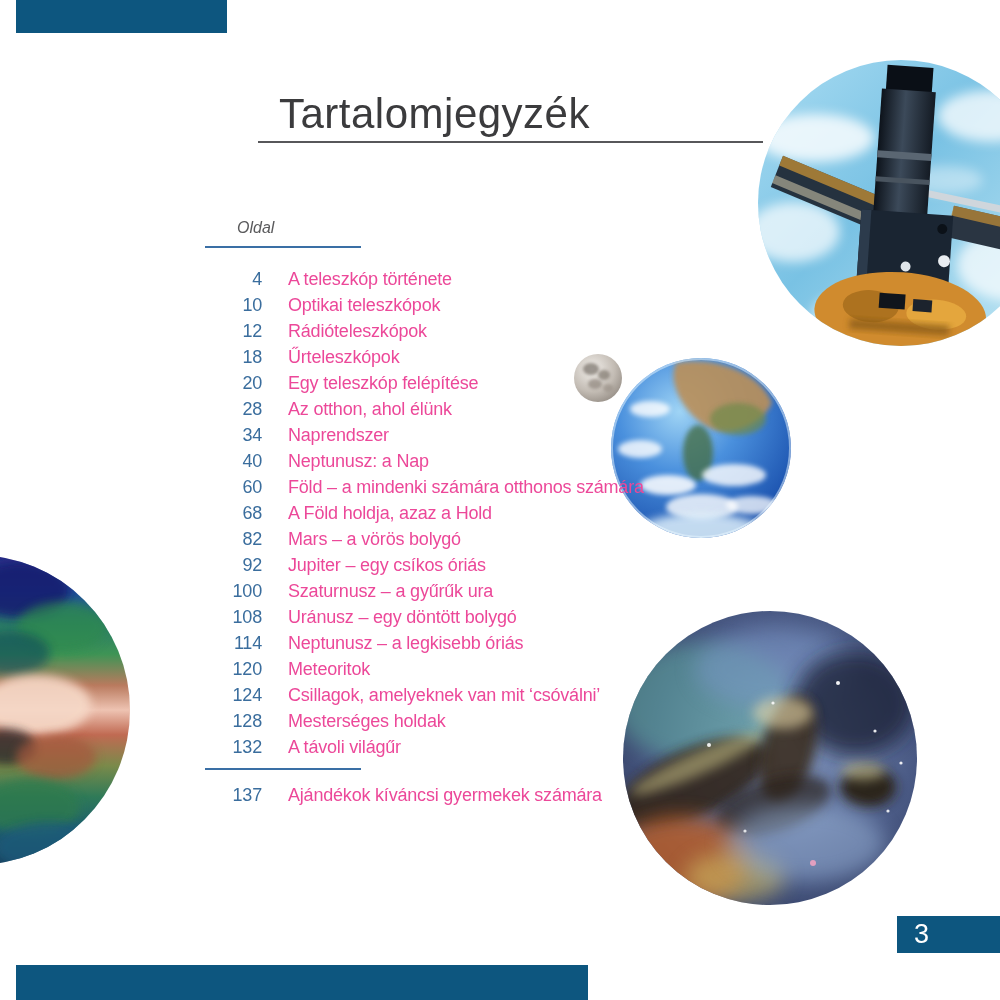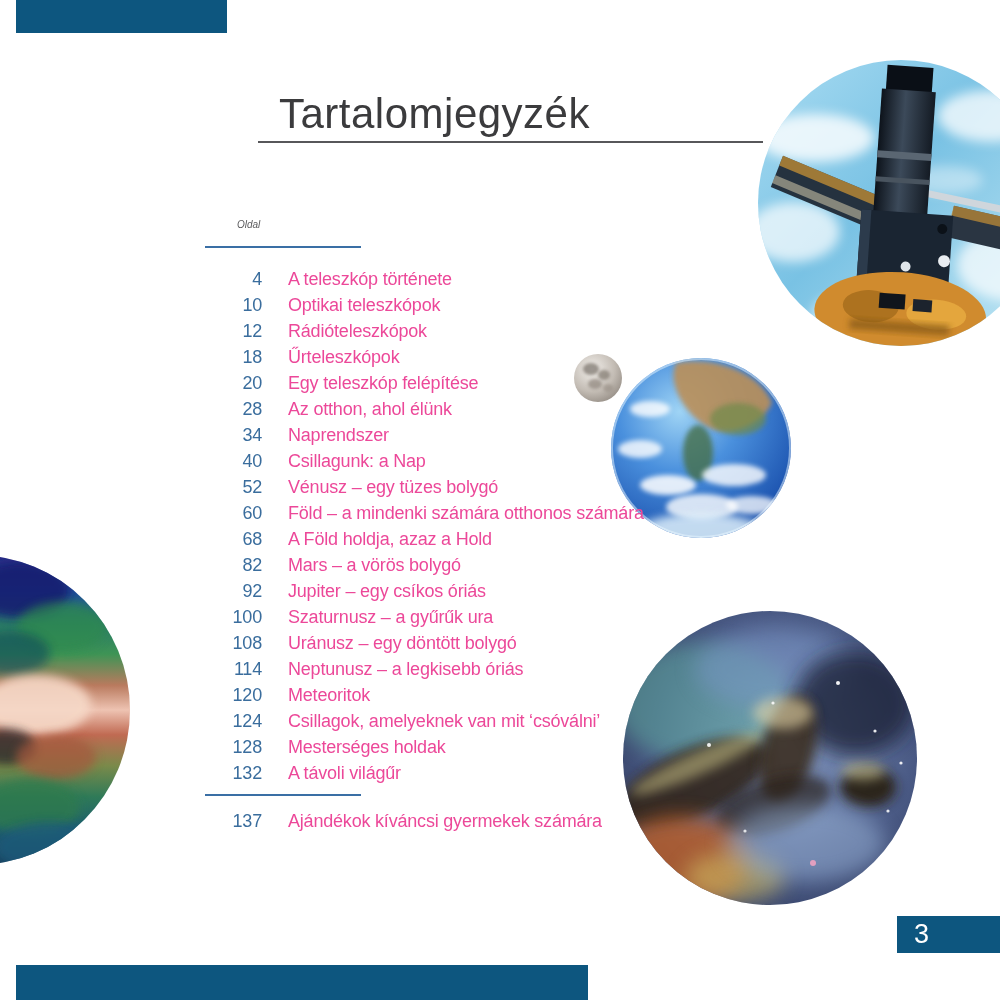--- a/index.html
+++ b/index.html
@@ -8,21 +8,21 @@
     overflow:hidden;font-family:"Liberation Sans",sans-serif;text-decoration:underline;
   }
   .bar{position:absolute;background:#0d567f;}
   .top-bar{left:16px;top:0;width:211px;height:33px;}
   .bottom-bar{left:16px;top:965px;width:572px;height:35px;}
   .page-title{
     position:absolute;left:279px;top:90px;margin:0;
     font-size:42px;font-weight:300;letter-spacing:.5px;color:#3b3b3d;line-height:1.15;
   }
   .title-rule{position:absolute;left:258px;top:141px;width:505px;height:2px;background:#57575a;}
-  .col-label{position:absolute;left:237px;top:219px;font-size:10px;font-style:italic;color:#5a5a5c;}
+  .col-label{position:absolute;left:237px;top:219px;font-size:16px;font-style:italic;color:#5a5a5c;}
   .col-rule{position:absolute;left:205px;top:246px;width:156px;height:2px;background:#3a6fa5;}
   .toc{position:absolute;left:205px;top:266px;width:470px;}
   .toc-row{display:flex;align-items:baseline;line-height:26px;font-size:18px;letter-spacing:-.2px;}
   .toc-row .num{width:57px;text-align:right;color:#3a6d9d;flex:0 0 57px;}
   .toc-row .lbl{margin-left:26px;color:#ec4899;white-space:nowrap;}
   .toc-sep{width:156px;height:2px;background:#3a6fa5;margin:8px 0 12px 0;}
   .photo{position:absolute;display:block;}
   .page-badge{position:absolute;left:897px;top:916px;width:103px;height:37px;background:#0d567f;}
   .page-badge span{display:block;margin-left:17px;line-height:36px;font-size:27px;font-weight:300;color:#ffffff;}
 </style>
@@ -185,28 +185,24 @@
         <span class="lbl">Az otthon, ahol élünk</span>
       </div>
 
       <div class="toc-row">
         <span class="num">34</span>
         <span class="lbl">Naprendszer</span>
       </div>
 
       <div class="toc-row">
         <span class="num">40</span>
-        <span class="lbl">Csillagunk: a Nap</span>
-      </div>
-
-
-      <div class="toc-row">
-        <span class="num">52</span>
-        <span class="lbl">Vénusz – egy tüzes bolygó</span>
-      </div>
+        <span class="lbl">Neptunusz: a Nap</span>
+      </div>
+
+
 
       <div class="toc-row">
         <span class="num">60</span>
         <span class="lbl">Föld – a mindenki számára otthonos számára</span>
       </div>
 
       <div class="toc-row">
         <span class="num">68</span>
         <span class="lbl">A Föld holdja, azaz a Hold</span>
       </div>

